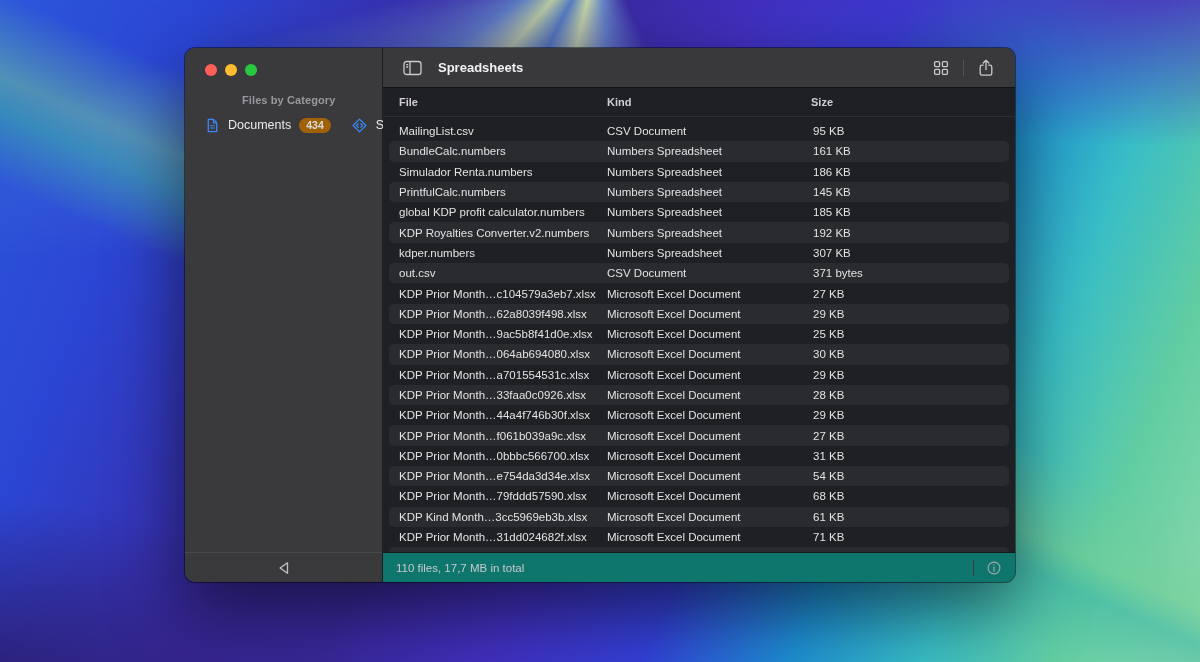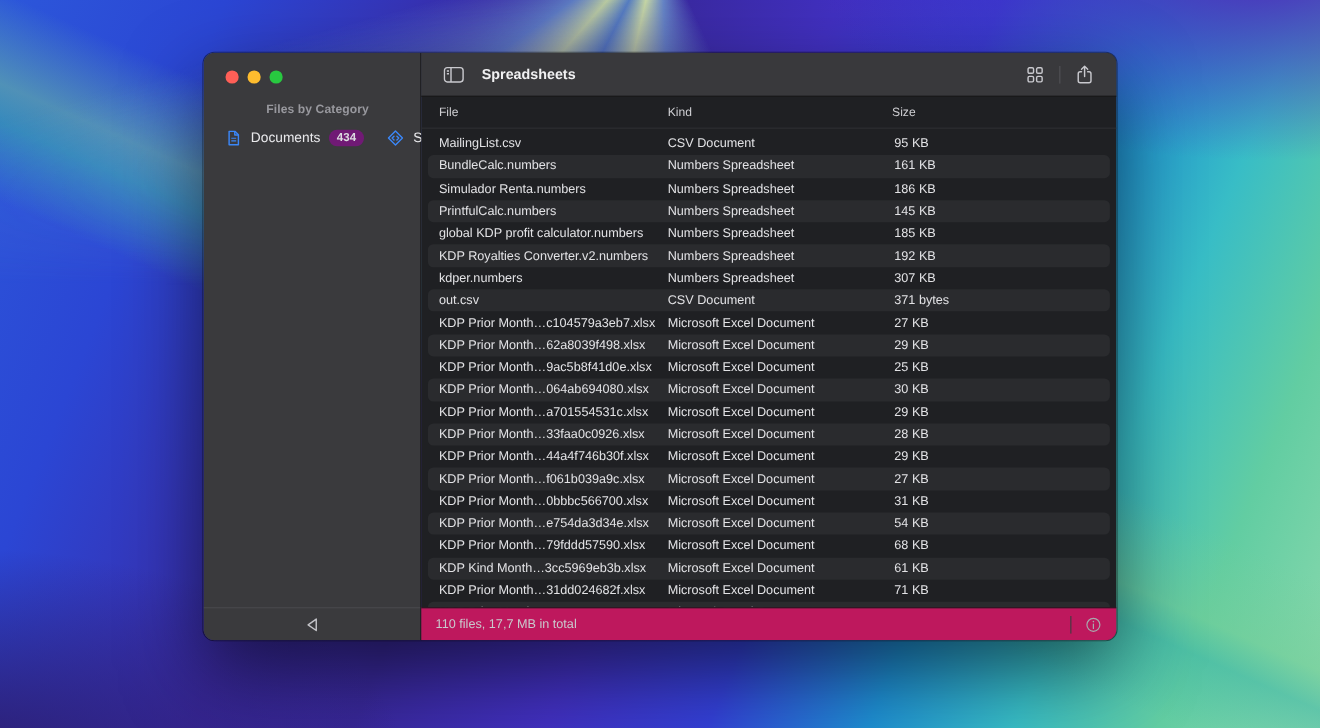--- a/index.html
+++ b/index.html
@@ -37,46 +37,46 @@
   }
   .traffic { display:flex; gap:8px; padding:16px 0 0 20px; }
   .traffic span { width:12px; height:12px; border-radius:50%; display:block; }
   .section-label { margin:18px 0 4px 21px; font-size:11px; font-weight:bold; color:#98989e; letter-spacing:.1px;padding-left:36px; }
   .nav { margin:2px 10px 0 10px; display:flex; flex-direction:row; gap:4px; }
   .nav-item { height:26px; display:flex; align-items:center; gap:8px; padding:0 8px 0 9px; border-radius:6px; cursor:default; }
   .nav-item.selected { background:#515155; }
   .nav-icon { width:16px; height:16px; flex:0 0 16px; display:flex; align-items:center; justify-content:center; }
   .nav-icon svg { width:15px; height:15px; }
   .nav-label { font-size:12.5px; color:#e9e9ec; flex:1 1 auto; white-space:nowrap; overflow:hidden; }
-  .badge { background:#701a75; color:#dcdce0; font-size:10.5px; font-weight:bold; padding:1px 7px; border-radius:9px; line-height:13px; }
+  .badge { background:#a16207; color:#dcdce0; font-size:10.5px; font-weight:bold; padding:1px 7px; border-radius:9px; line-height:13px; }
   .nav-item.selected .badge { background:#000000; }
   .sidebar-footer { margin-top:auto; height:30px; border-top:1px solid #49494c; display:flex; align-items:center; justify-content:center; }
 
   
   .main { flex:1 1 auto; background:#1f2023; display:flex; flex-direction:column; min-width:0; }
   .toolbar { height:40px; flex:0 0 40px; background:#39393c; border-bottom:1px solid #131314;
              display:flex; align-items:center; padding:0 16px; }
   .toolbar .ttl { font-size:13px; font-weight:bold; color:#f1f1f3; margin-left:13px; }
   .tb-icon { display:flex; align-items:center; justify-content:center; width:26px; height:26px; border-radius:5px; }
   .tb-right { margin-left:auto; display:flex; align-items:center; gap:9px; }
   .tb-divider { width:1px; height:16px; background:#525256; }
 
   .thead { height:29px; flex:0 0 29px; display:grid; grid-template-columns:214px 204px 1fr;
-           align-items:center; border-bottom:1px solid #2e2f32; color:#cfcfd3; font-size:11px; font-weight:normal; }
+           align-items:center; border-bottom:1px solid #2e2f32; color:#cfcfd3; font-size:11px; font-weight:bold; }
   .th { position:relative; padding-left:10px; }
   .th:first-child { padding-left:16px; }
   .th + .th::before { content:''; position:absolute; left:0; top:7px; bottom:7px; width:1px; background:#47484b; }
 
   .rows { flex:1 1 auto; overflow:hidden; padding:4px 6px 0 6px; }
   .row { height:20.3px; display:grid; grid-template-columns:208px 206px 1fr; align-items:center;
          border-radius:5px; font-size:11.5px; color:#e2e2e5; }
   .row:nth-child(even) { background:#2a2b2e; }
   .cell { padding-left:10px; white-space:nowrap; overflow:hidden; text-overflow:ellipsis; }
 
-  .statusbar { height:30px; flex:0 0 30px; background:#be185d; border-top:1px solid #17171a;
+  .statusbar { height:30px; flex:0 0 30px; background:#0f766e; border-top:1px solid #17171a;
                display:flex; align-items:center; padding:0 12px 0 13px; color:#c9c9cd; font-size:11.5px; }
   .sb-right { margin-left:auto; display:flex; align-items:center; gap:11px; }
   .sb-divider { width:1px; height:16px; background:#3c3d40; }
 </style>
 </head>
 <body>
 
 <div class="wallpaper">
   <div class="rays"></div>
 </div>

